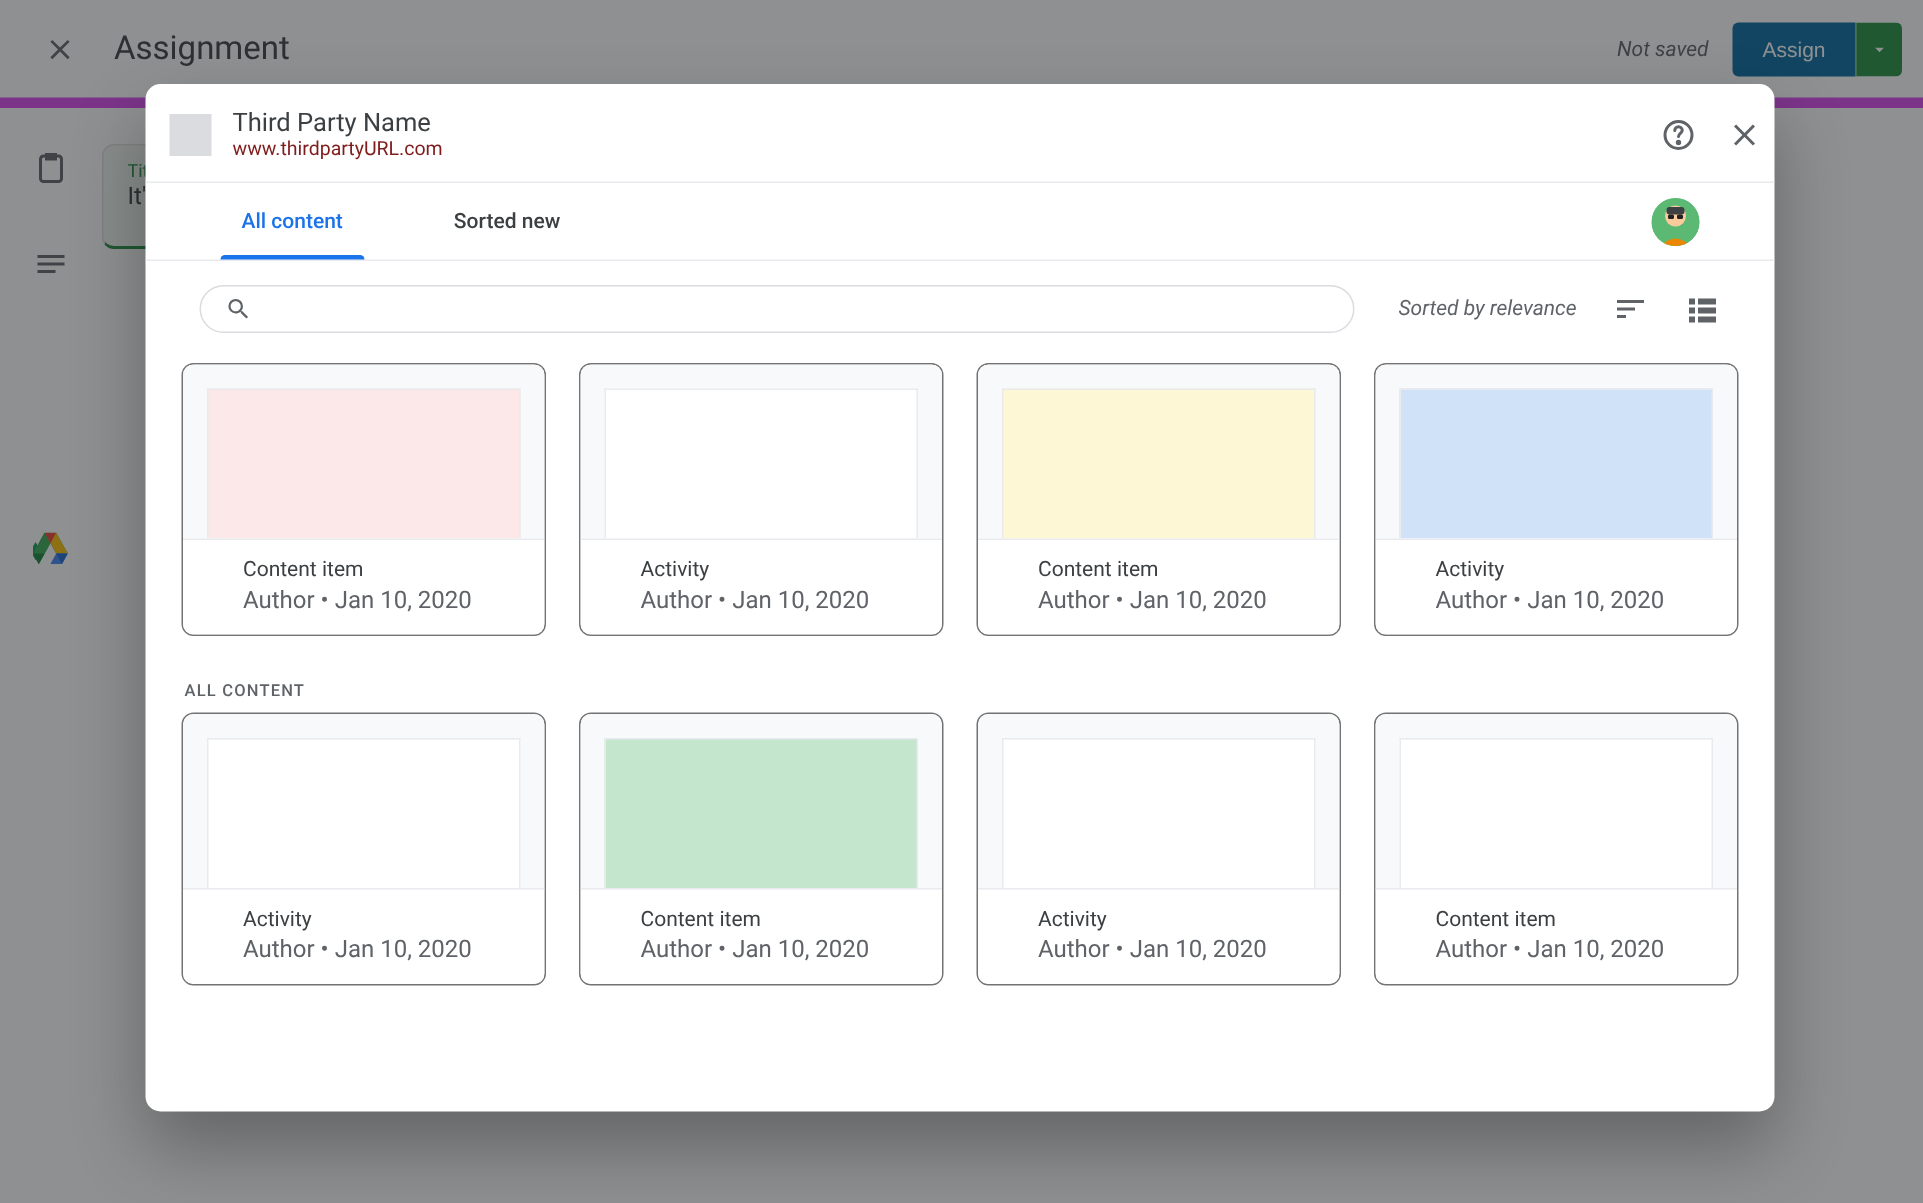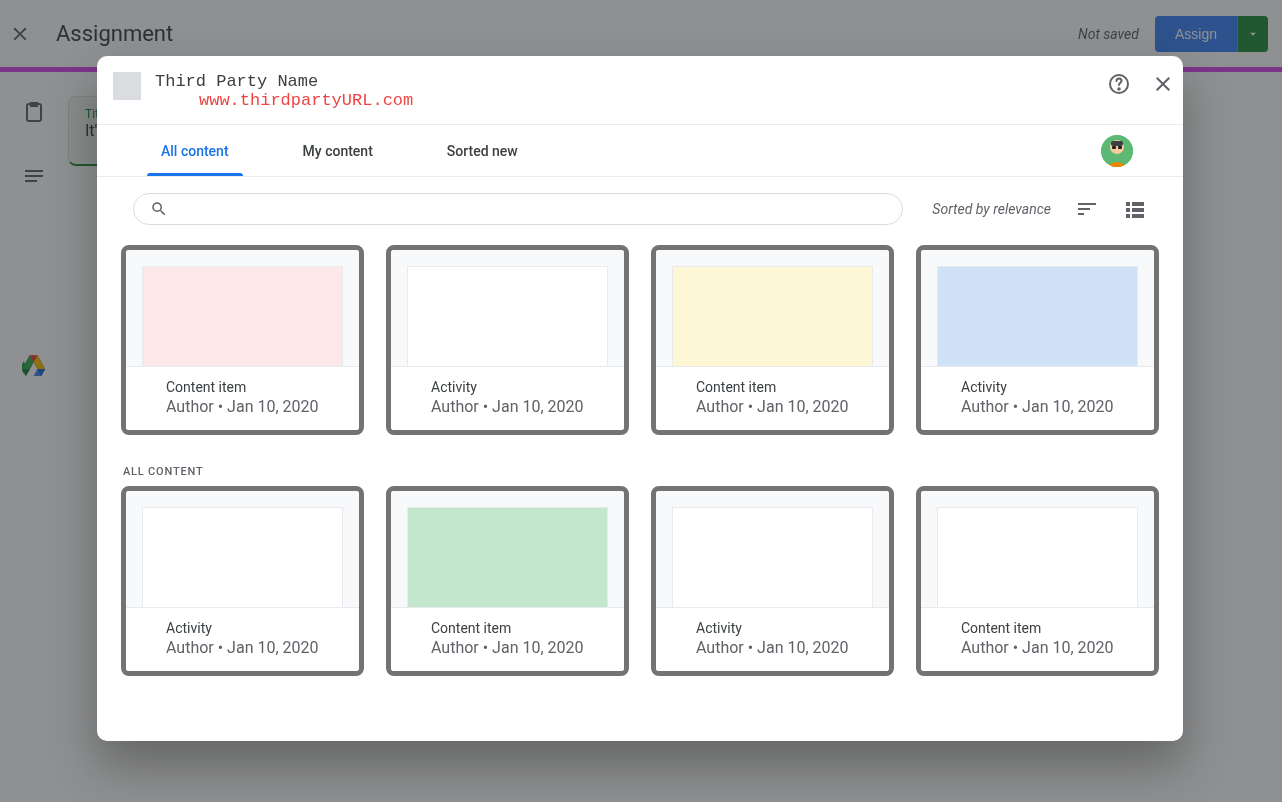--- a/index.html
+++ b/index.html
@@ -17,22 +17,22 @@
     }
     .backdrop {
       position: absolute;
       inset: 0;
       background: #fff;
     }
     .app-header {
       height: 72px;
       display: flex;
       align-items: center;
-      padding: 0 8px;
-      border-bottom: 5px solid #d946ef;
+      padding: 0 28px;
+      border-bottom: 7px solid #d946ef;
       position: relative;
     }
     .close-x {
       width: 24px;
       height: 24px;
       margin-right: 24px;
       display: flex;
       align-items: center;
       justify-content: center;
       cursor: pointer;
@@ -52,21 +52,21 @@
     }
     .not-saved {
       font-style: italic;
       color: #5f6368;
       font-size: 14px;
     }
     .assign-btn-group {
       display: flex;
     }
     .assign-btn {
-      background: #3b82f6;
+      background: #0369a1;
       color: #fff;
       border: none;
       padding: 10px 20px;
       font-size: 14px;
       font-weight: 500;
       border-radius: 4px 0 0 4px;
       cursor: pointer;
     }
     .assign-dropdown {
       background: #1e8e3e;
@@ -134,43 +134,41 @@
       height: 685px;
       background: #fff;
       border-radius: 10px;
       box-shadow: 0 24px 48px rgba(0,0,0,0.3);
       overflow: hidden;
       display: flex;
       flex-direction: column;
     }
     .modal-header {
       display: flex;
-      align-items: flex-start;
+      align-items: center;
       padding: 16px 8px 14px 16px;
       border-bottom: 1px solid #e8eaed;
-      font-family: Liberation Mono, monospace;
     }
     .logo-placeholder {
       width: 28px;
       height: 28px;
       background: #dadce0;
       margin-right: 14px;
     }
     .modal-title-block {
       flex: 1;
     }
     .modal-title {
       font-size: 17px;
       color: #3c4043;
       font-weight: 400;
     }
     .modal-subtitle {
-      font-size: 17px;
-      color: #ef4444;
-      margin-left: 44px;
+      font-size: 13px;
+      color: #7f1d1d;
     }
     .modal-header-icons {
       display: flex;
       gap: 20px;
       align-items: center;
     }
     .header-icon {
       width: 24px;
       height: 24px;
       color: #5f6368;
@@ -272,21 +270,21 @@
       margin-bottom: 8px;
       padding-left: 2px;
     }
     .grid {
       display: grid;
       grid-template-columns: repeat(4, 1fr);
       gap: 22px;
       margin-bottom: 30px;
     }
     .card {
-      border: 5px solid #737373;
+      border: 1px solid #737373;
       border-radius: 8px;
       overflow: hidden;
       cursor: pointer;
       background: #fff;
     }
     .card-preview-wrap {
       padding: 16px 16px 0 16px;
       background: #f8f9fa;
     }
     .card-preview {
@@ -388,21 +386,20 @@
       <div class="header-icon">
         <svg viewBox="0 0 24 24" fill="currentColor">
             <path d="M19 6.41L17.59 5 12 10.59 6.41 5 5 6.41 10.59 12 5 17.59 6.41 19 12 13.41 17.59 19 19 17.59 13.41 12z"></path>
           </svg>
       </div>
     </div>
   </div>
 
   <div class="tabs-row">
     <div class="tab active">All content</div>
-    <div class="tab">My content</div>
     <div class="tab">Sorted new</div>
     <div class="avatar">
       <svg viewBox="0 0 32 32">
           <circle cx="16" cy="16" r="16" fill="#5bb974"></circle>
           <circle cx="16" cy="12" r="7" fill="#f9cb9c"></circle>
           <rect x="10" y="6" width="12" height="5" fill="#3c4043" rx="2"></rect>
           <rect x="11" y="11" width="4" height="3" fill="#202124" rx="1"></rect>
           <rect x="17" y="11" width="4" height="3" fill="#202124" rx="1"></rect>
           <path d="M6 32 Q16 22 26 32" fill="#ea8600"></path>
         </svg>

